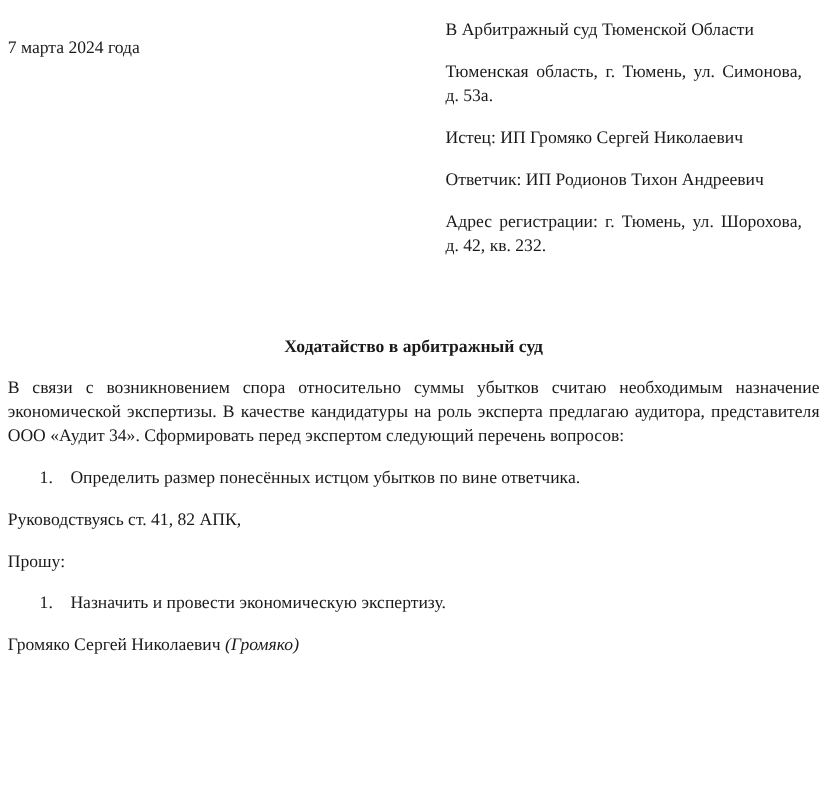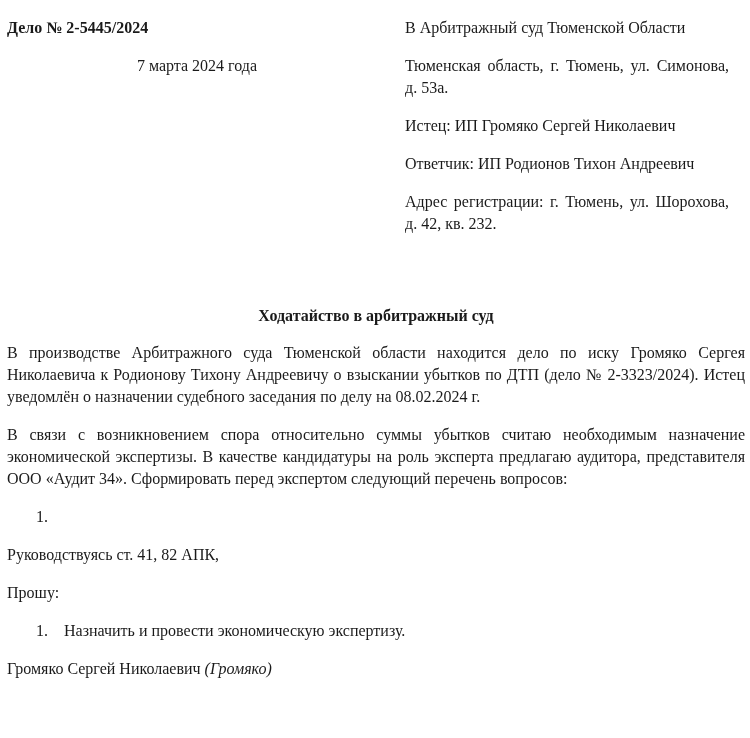--- a/index.html
+++ b/index.html
@@ -33,21 +33,20 @@
       width: 380px;
     }
     .case-number {
       font-weight: bold;
       margin: 0;
       line-height: 22px;
     }
     .case-date {
       margin: 16px 0 0 0;
       line-height: 22px;
-      text-align: center;
     }
     .right-col {
       position: absolute;
       left: 398px;
       top: 17px;
       width: 340px;
     }
     .right-col p {
       margin: 0 16px 16px 0;
       line-height: 22px;
@@ -80,41 +79,40 @@
       margin-top: 32px;
     }
   </style>
 </head>
 <body>
 
 <div class="page">
 
   <div class="header">
     <div class="left-col">
-      <p class="case-number">Дело № 2-5445/2024</p>
       <p class="case-date">7 марта 2024 года</p>
     </div>
 
     <div class="right-col">
       <p>В Арбитражный суд Тюменской Области</p>
       <p>Тюменская область, г. Тюмень, ул. Симонова, д. 53а.</p>
       <p>Истец: ИП Громяко Сергей Николаевич</p>
       <p>Ответчик: ИП Родионов Тихон Андреевич</p>
       <p>Адрес регистрации: г. Тюмень, ул. Шорохова, д. 42, кв. 232.</p>
     </div>
   </div>
 
   <p class="title">Ходатайство в арбитражный суд</p>
 
-  <p class="para">В производстве Арбитражного суда Тюменской области находится дело по иску Громяко Сергея Николаевича к Родионову Тихону Андреевичу о взыскании убытков по ДТП (дело № 2-3323/2024). Истец уведомлён о назначении судебного заседания по делу на 08.02.2024 г.</p>
 
   <p class="para">В связи с возникновением спора относительно суммы убытков считаю необходимым назначение экономической экспертизы. В качестве кандидатуры на роль эксперта предлагаю аудитора, представителя ООО «Аудит 34». Сформировать перед экспертом следующий перечень вопросов:</p>
 
   <div class="list-item">
     <span class="list-num">1.</span>
+    <span>Определить размер понесённых истцом убытков по вине ответчика.</span>
   </div>
 
   <p class="para">Руководствуясь ст. 41, 82 АПК,</p>
 
   <p class="para">Прошу:</p>
 
   <div class="list-item">
     <span class="list-num">1.</span>
     <span>Назначить и провести экономическую экспертизу.</span>
   </div>

